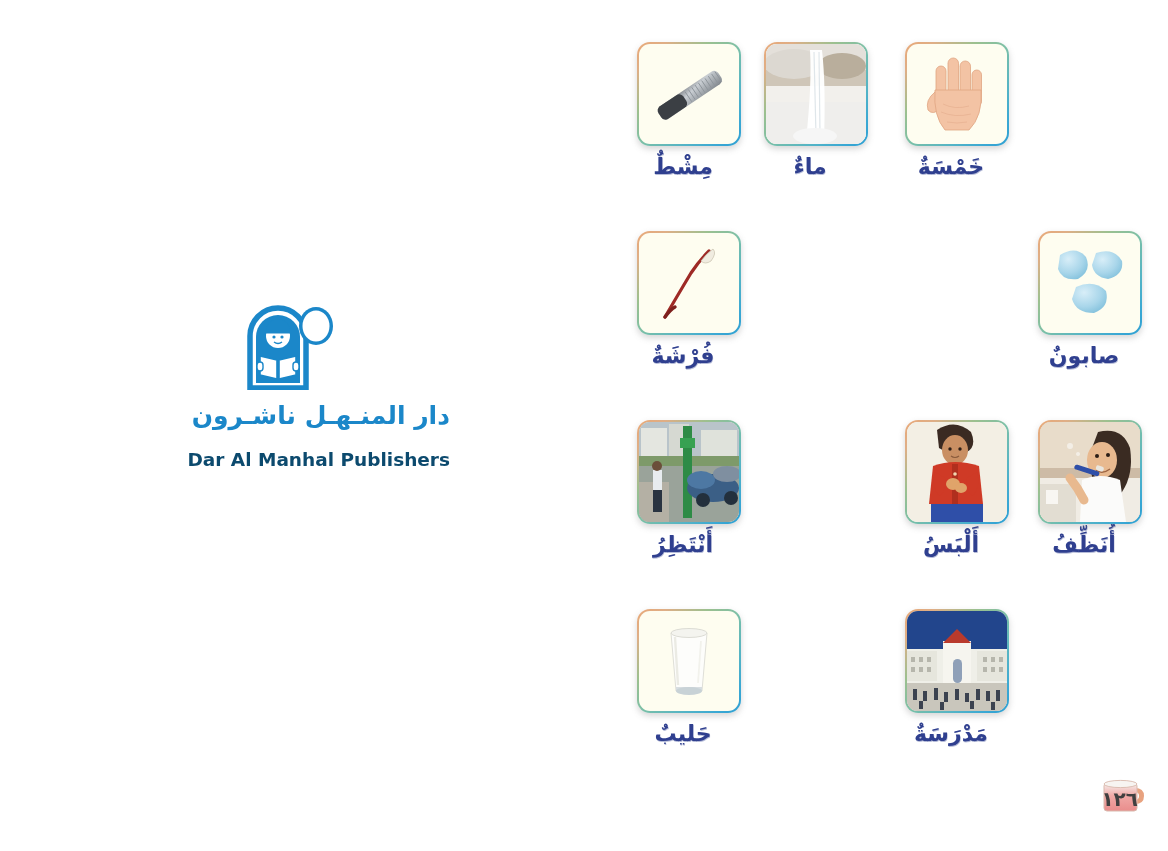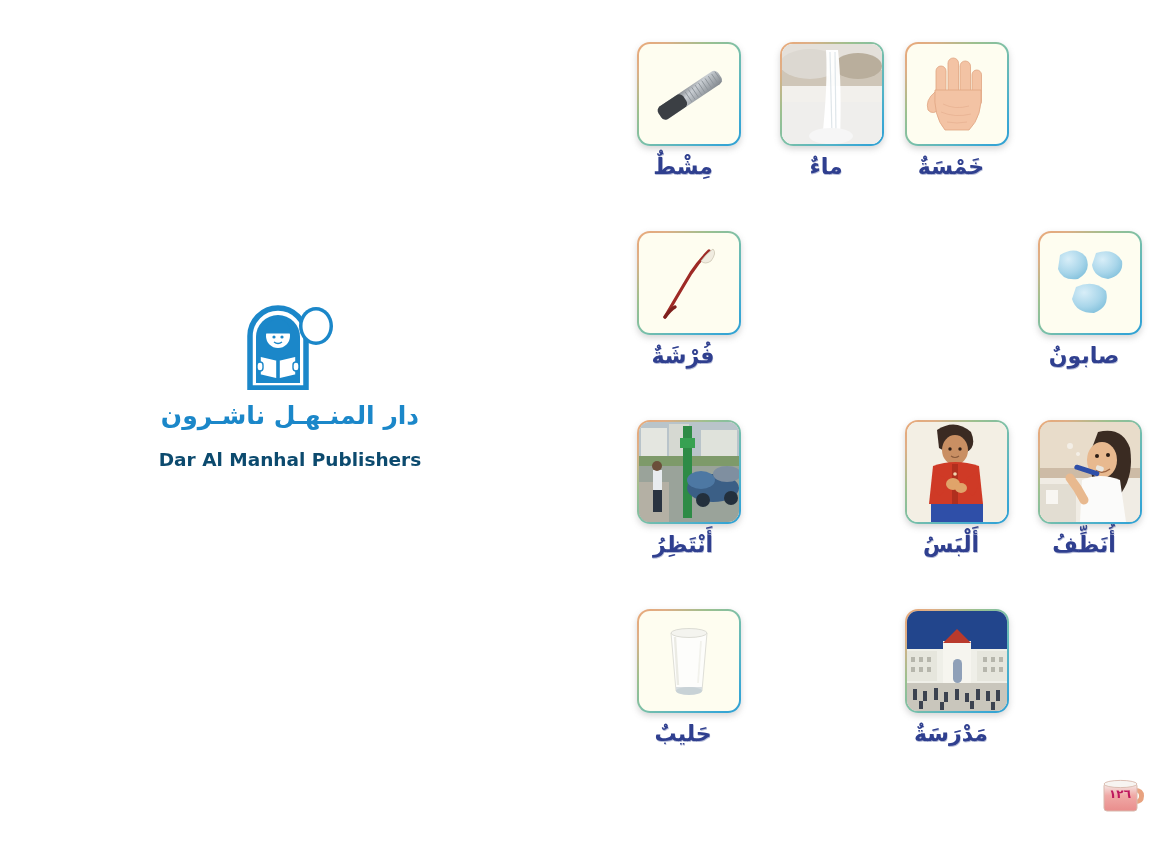--- a/index.html
+++ b/index.html
@@ -14,21 +14,21 @@
     overflow: hidden;
     position: relative;
   }
 
   
   #publisher-block {
     position: absolute;
     left: 130px;
     top: 300px;
     width: 320px;
-    text-align: center;
+    text-align: right;
   }
   #publisher-logo {
     display: block;
     margin: 0 auto 12px auto;
   }
   .pub-name-ar {
     color: #1b87c9;
     font-size: 25px;
     font-weight: bold;
     direction: rtl;
@@ -56,21 +56,21 @@
     height: 189px;
   }
   .word-card {
     position: absolute;
     width: 92px;
     text-align: center;
   }
   
   .col-1 { left: 418px; }
   .col-2 { left: 285px; }
-  .col-3 { left: 160px; }
+  .col-3 { left: 144px; }
   .col-4 { left: 17px; }
 
   .card-frame {
     width: 104px;
     height: 104px;
     box-sizing: border-box;
     border-radius: 13px;
     padding: 2px;
     background: linear-gradient(135deg,
                 #e8a877 0%,
@@ -112,22 +112,22 @@
     top: 776px;
     width: 44px;
     height: 40px;
   }
   #page-number {
     position: absolute;
     left: 0;
     top: 11px;
     width: 36px;
     text-align: center;
-    color: #be185d;
-    font-size: 12px;
+    color: #404040;
+    font-size: 20px;
     font-weight: bold;
     direction: rtl;
     letter-spacing: -0.5px;
   }
 </style>
 </head>
 <body>
 
 <div id="publisher-block">
 

